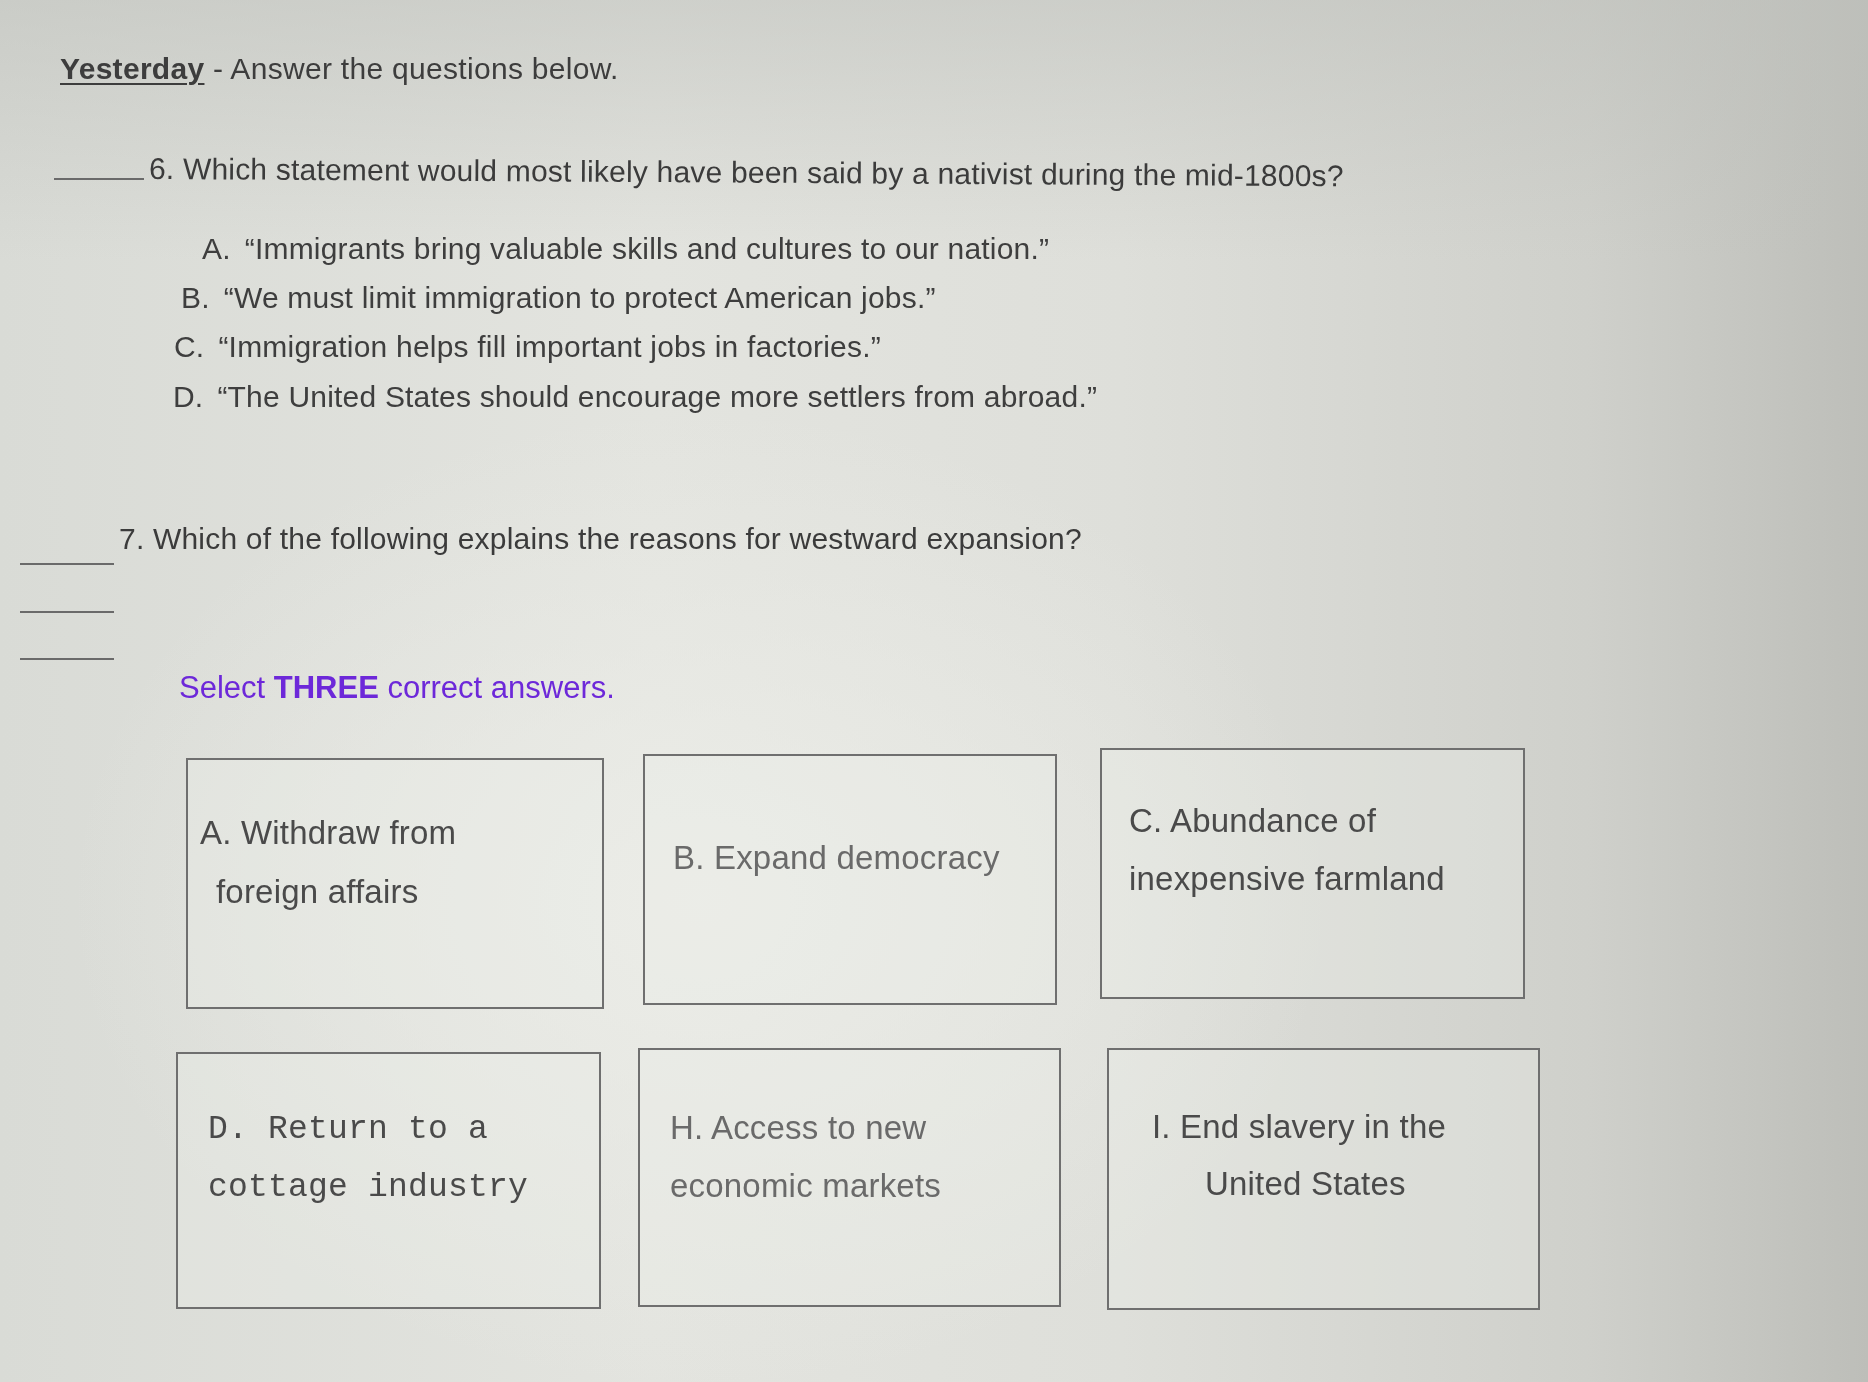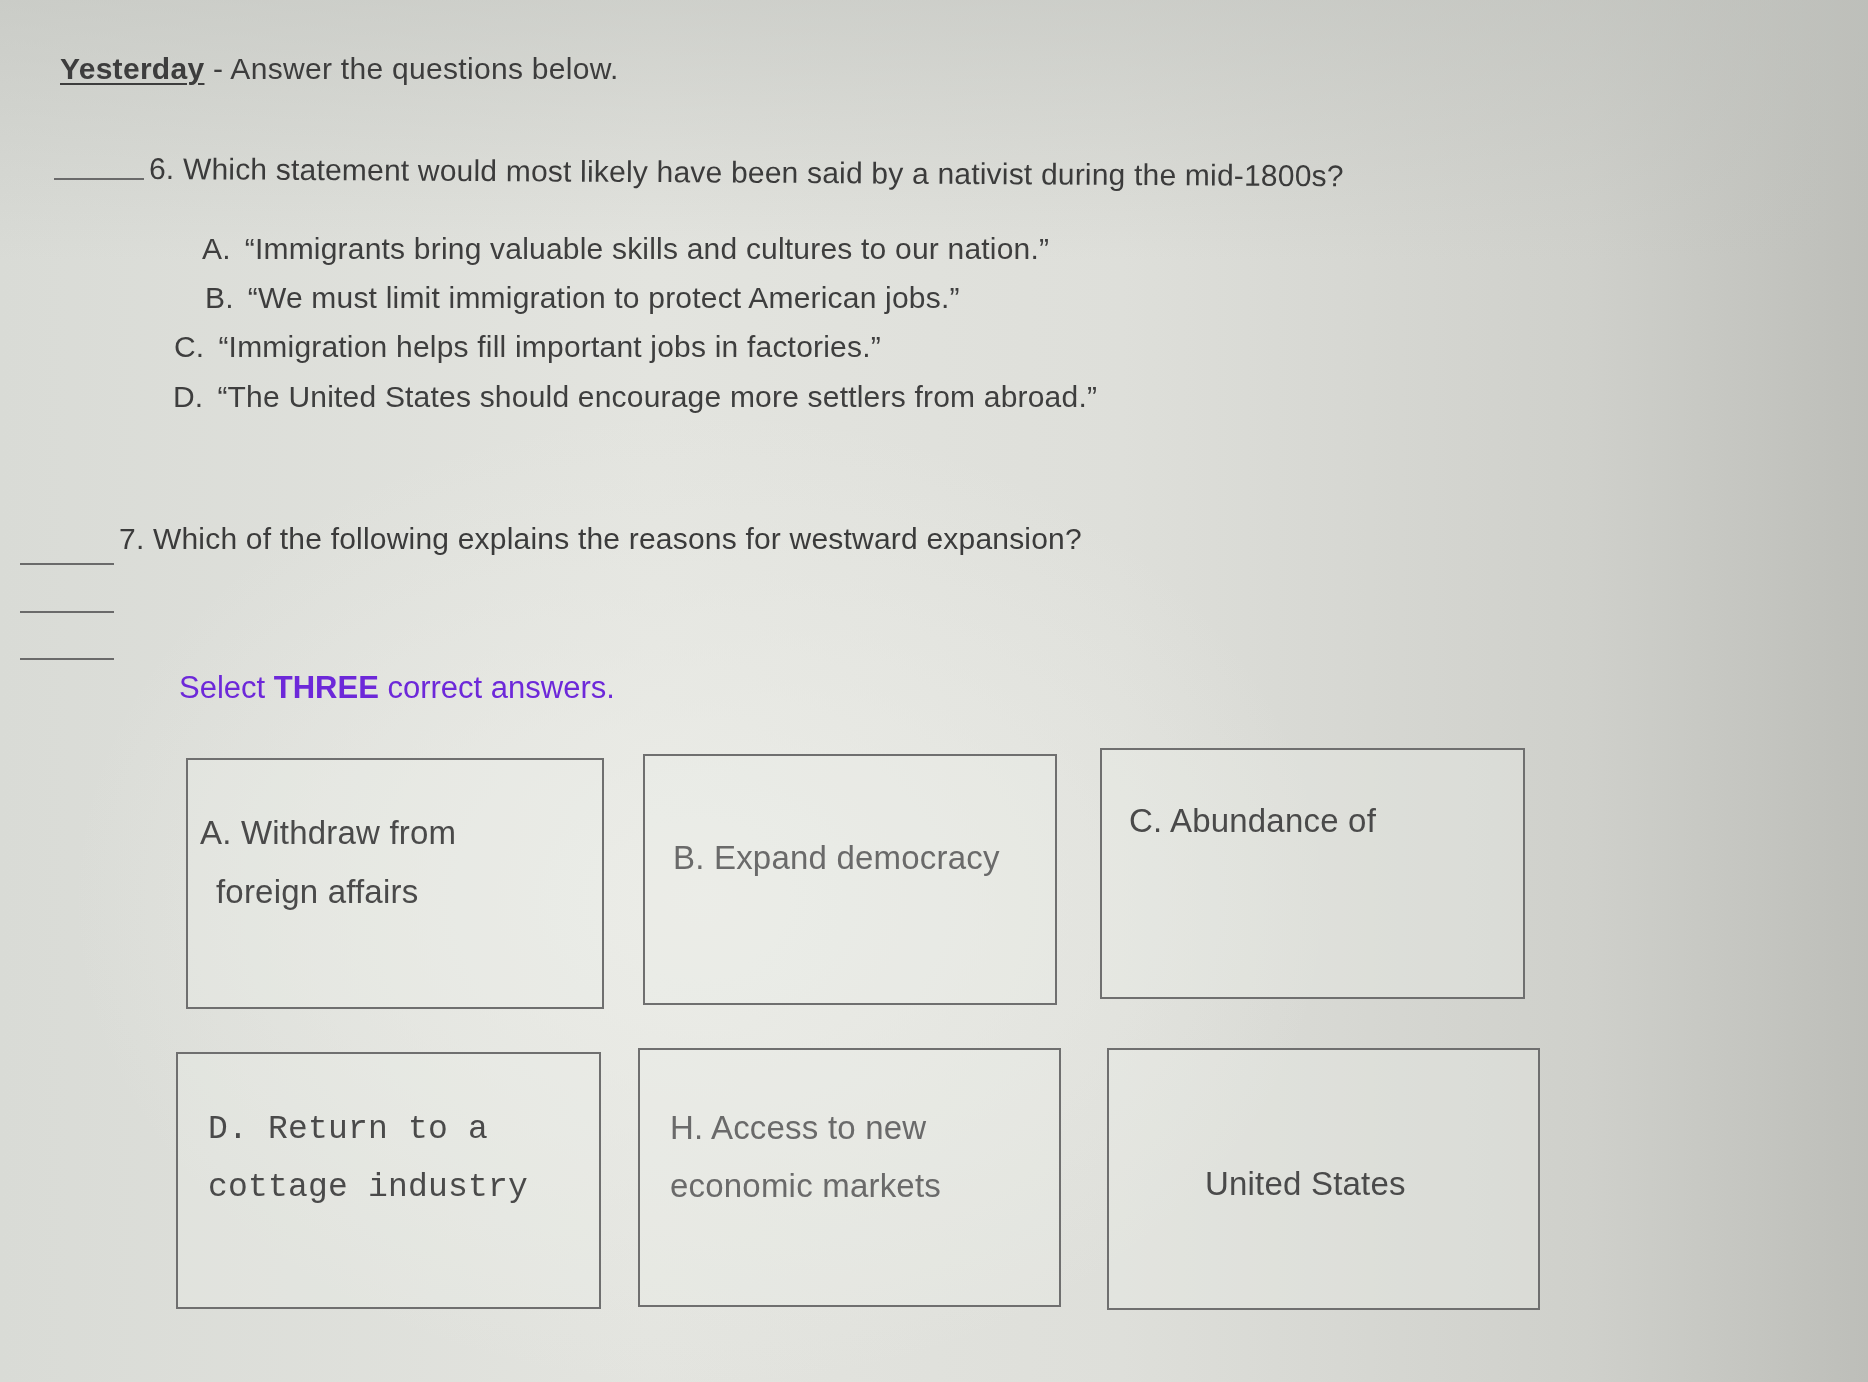--- a/index.html
+++ b/index.html
@@ -93,21 +93,21 @@
 
 <div class="blank" style="left:54px; top:178px; width:90px;"></div>
 <div class="abs q-text q6">
   <span>6.</span>
   <span>Which statement would most likely have been said by a nativist during the mid-1800s?</span>
 </div>
 
 <div class="abs opt" style="left:185px; top:232px;margin-left:17px;">
   <span class="letter">A.</span><span>“Immigrants bring valuable skills and cultures to our nation.”</span>
 </div>
-<div class="abs opt" style="left:181px; top:281px;margin-left:24px;">
+<div class="abs opt" style="left:181px; top:281px;">
   <span class="letter">B.</span><span>“We must limit immigration to protect American jobs.”</span>
 </div>
 <div class="abs opt" style="left:174px; top:330px;">
   <span class="letter">C.</span><span>“Immigration helps fill important jobs in factories.”</span>
 </div>
 <div class="abs opt" style="left:173px; top:380px;">
   <span class="letter">D.</span><span>“The United States should encourage more settlers from abroad.”</span>
 </div>
 
 <div class="blank" style="left:20px; top:563px; width:94px;"></div>
@@ -127,27 +127,29 @@
   <span class="line" style="left:12px; top:54px;">A. Withdraw from</span>
   <span class="line" style="left:28px; top:113px;text-align:center;">foreign affairs</span>
 </div>
 
 <div class="box faint" style="left:643px; top:754px; width:414px; height:251px;">
   <span class="line" style="left:28px; top:83px;text-align:center;">B. Expand democracy</span>
 </div>
 
 <div class="box" style="left:1100px; top:748px; width:425px; height:251px;">
   <span class="line" style="left:27px; top:52px;">C. Abundance of</span>
+  <span class="line" style="left:27px; top:110px;">inexpensive farmland</span>
 </div>
 
 <div class="box" style="left:176px; top:1052px; width:425px; height:257px;font-family:Liberation Mono, monospace;">
   <span class="line" style="left:30px; top:57px;">D. Return to a</span>
   <span class="line" style="left:30px; top:115px;">cottage industry</span>
 </div>
 
 <div class="box faint" style="left:638px; top:1048px; width:423px; height:259px;">
   <span class="line" style="left:30px; top:59px;">H. Access to new</span>
   <span class="line" style="left:30px; top:117px;">economic markets</span>
 </div>
 
 <div class="box" style="left:1107px; top:1048px; width:433px; height:262px;">
+  <span class="line" style="left:43px; top:58px;">I. End slavery in the</span>
   <span class="line" style="left:96px; top:115px;">United States</span>
 </div>
 
 </body></html>

